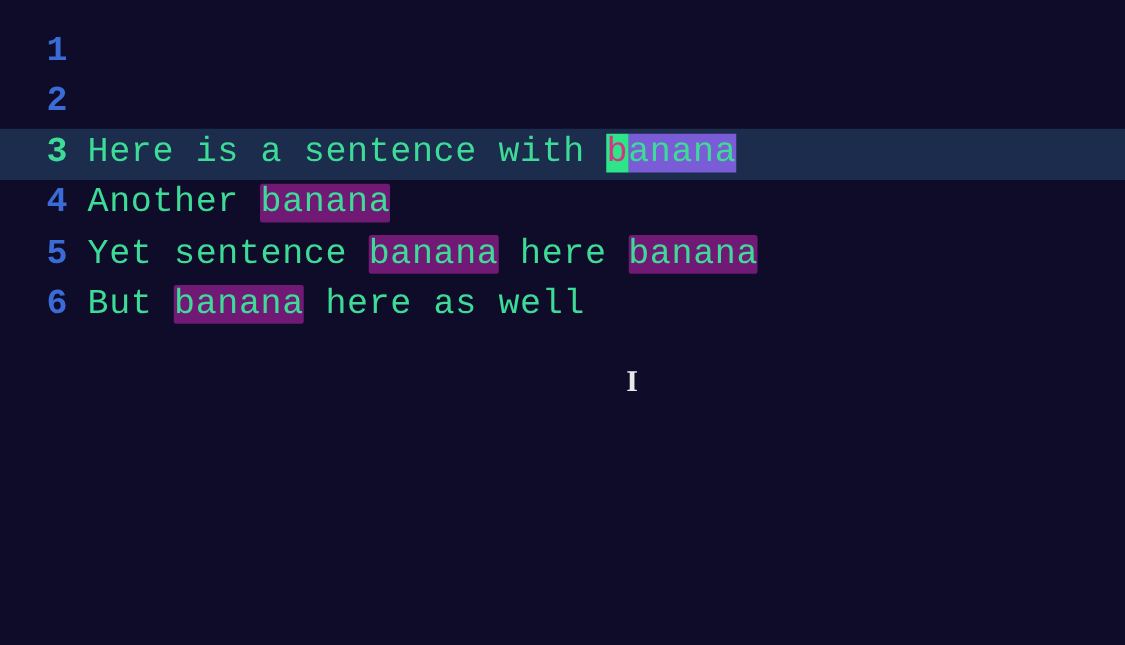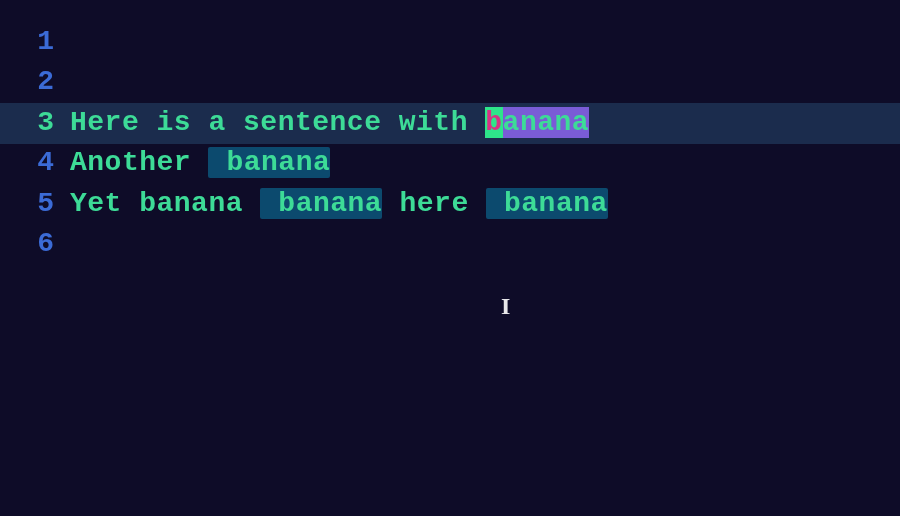--- a/index.html
+++ b/index.html
@@ -13,22 +13,22 @@
       padding-top:22px;
     }
     .line { display:flex; align-items:center; height:40.5px; }
     .line.current { background:#1b2c4d; }
     .gutter {
       width:70px; text-align:right; padding-right:16px;
       user-select:none;
     }
     .gutter.current-num { color:#3ddb97; font-weight:600; }
     .gutter.num { color:#3b6bd6; font-weight:600; }
-    .code { white-space:pre; color:#3ddb97; letter-spacing:0.5px;font-weight:bold; }
-    .hl { background:#0c4a6e; border-radius:2px;padding-left:18px; }
+    .code { white-space:pre; color:#3ddb97; letter-spacing:0.5px; }
+    .hl { background:#701a75; border-radius:2px; }
     .cursor { background:#2ee58a; color:#d63384; }
     .partial-hl { background:#7a5cd6; }
     .ibeam {
       position:absolute;
       font-family:serif; color:#e8e8ea;
       font-size:24px; font-weight:bold;
       pointer-events:none;
     }
   </style>
 </head>
@@ -46,19 +46,20 @@
     <div class="line current">
       <div class="gutter current-num">3</div>
       <div class="code"><span>Here is a sentence with </span><span class="cursor">b</span><span class="partial-hl">anana</span></div>
     </div>
     <div class="line">
       <div class="gutter num">4</div>
       <div class="code"><span>Another </span><span class="hl">banana</span></div>
     </div>
     <div class="line">
       <div class="gutter num">5</div>
-      <div class="code"><span>Yet banana </span><span class="hl">banana</span><span> here </span><span class="hl">banana</span></div>
+      <div class="code"><span>Yet sentence </span><span class="hl">banana</span><span> here </span><span class="hl">banana</span></div>
     </div>
     <div class="line">
       <div class="gutter num">6</div>
+      <div class="code"><span>But </span><span class="hl">banana</span><span> here as well</span></div>
     </div>
   </div>
 <div class="ibeam" style="left:501px; top:289px;">I</div>
 
 </body></html>

